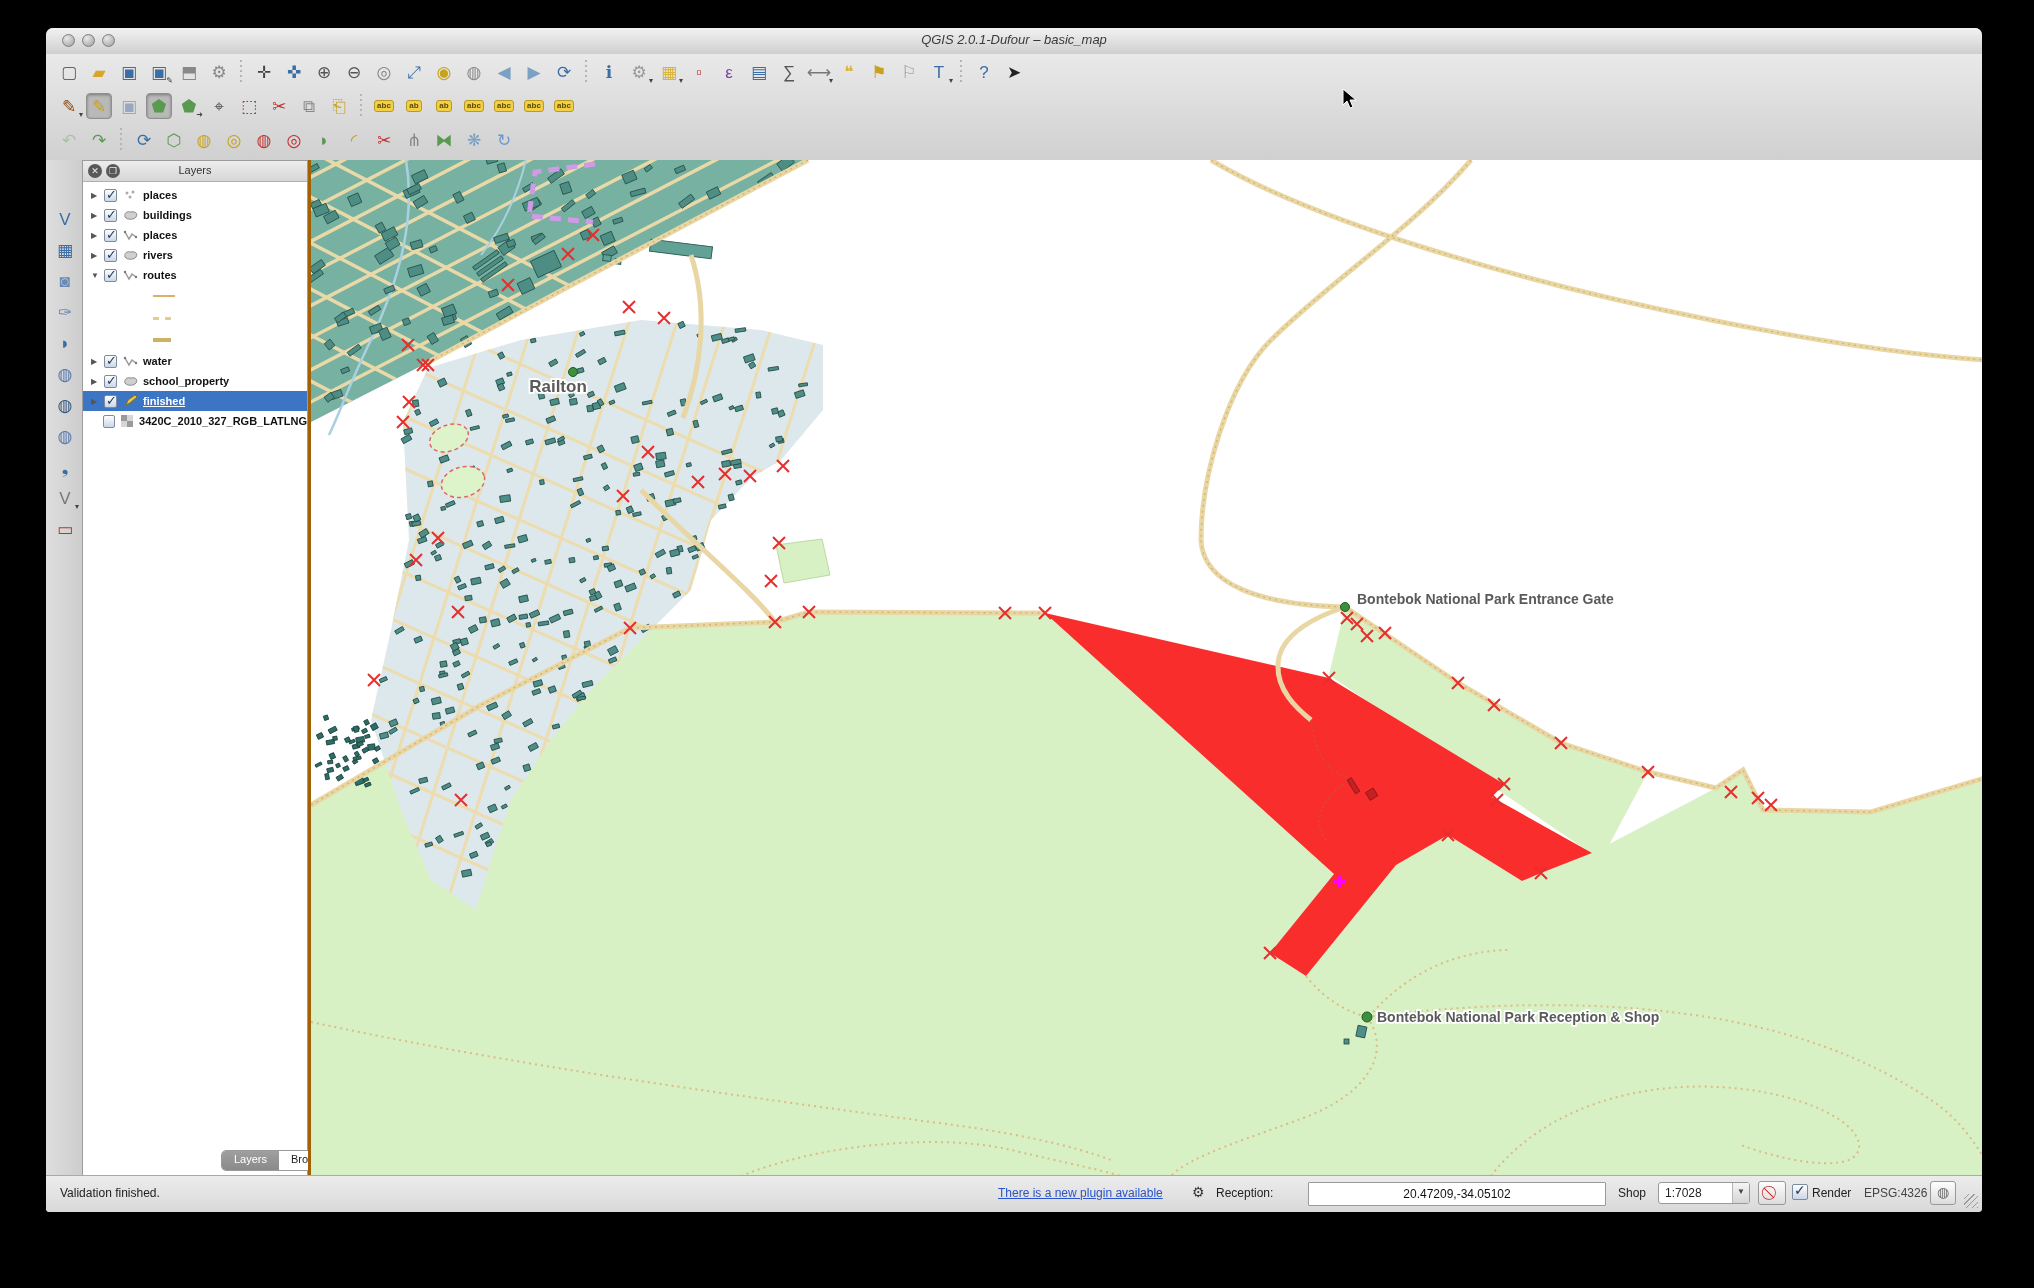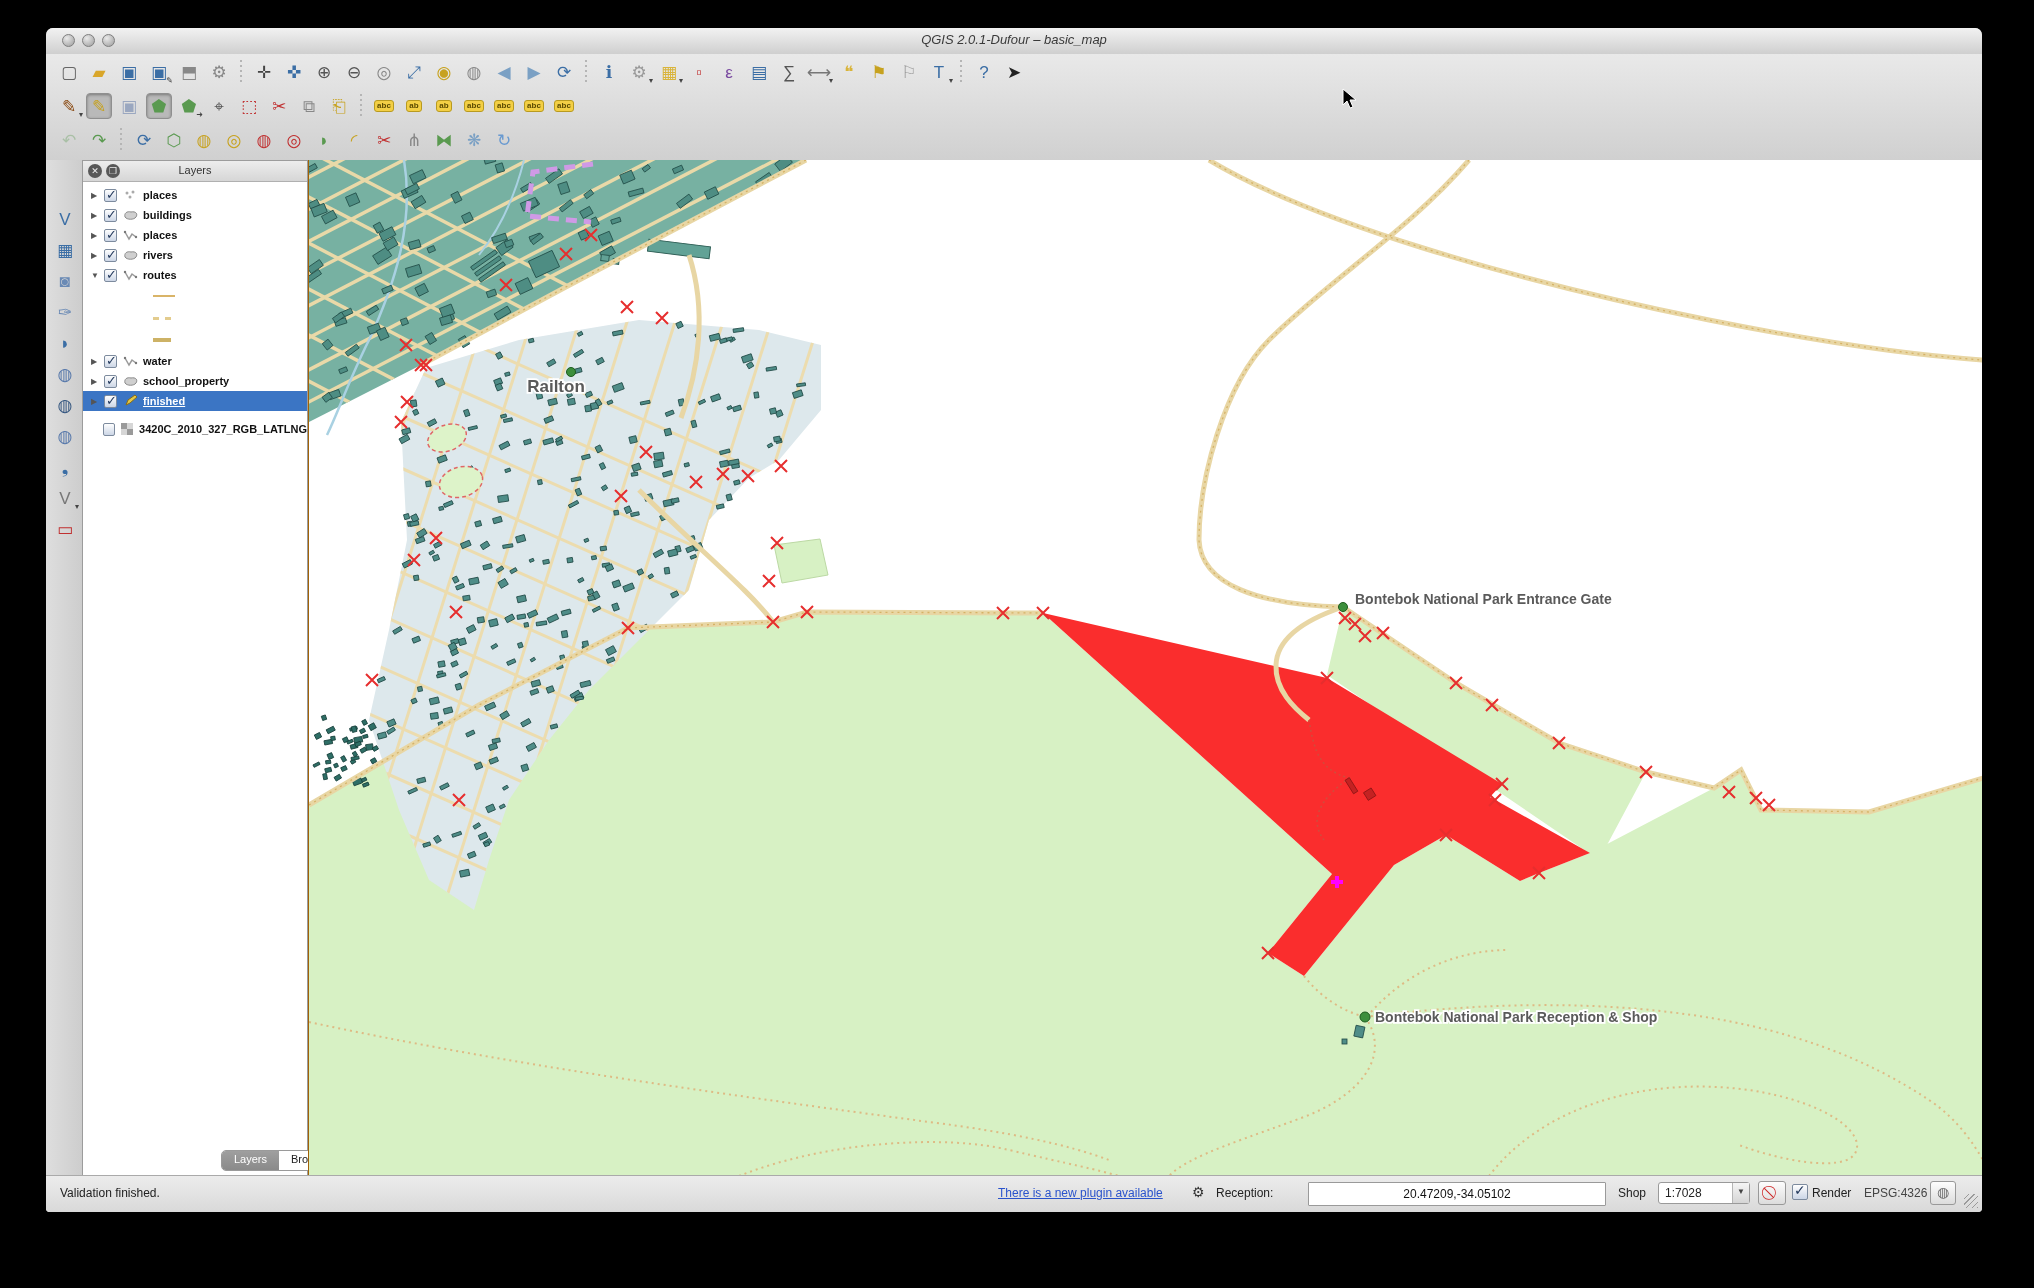--- a/index.html
+++ b/index.html
@@ -48,21 +48,21 @@
   .lrow .lbl{margin-left:3px;font-weight:bold;color:#111;white-space:nowrap;}
   .lrow.sel{background:#3b75c4;}
   .lrow.sel .lbl{color:#fff;text-decoration:underline;}
   .swrow{position:absolute;left:70px;height:22px;display:flex;align-items:center;}
   
   #ptabs{position:absolute;left:138px;bottom:4px;height:19px;display:flex;border:1px solid #9a9a9a;
     border-radius:5px;overflow:hidden;background:#fff;font-size:11px;}
   .ptab{padding:2px 12px 0 12px;color:#222;}
   .ptab.on{background:linear-gradient(#9f9f9f,#8a8a8a);color:#fff;}
   
-  #map{position:absolute;left:262px;top:132px;right:0;bottom:36px;background:#fff;overflow:hidden;border-left:1px solid #a16207;}
+  #map{position:absolute;left:262px;top:132px;right:0;bottom:36px;background:#fff;overflow:hidden;border-left:3px solid #a16207;}
   
   #status{position:absolute;left:0;bottom:0;width:100%;height:36px;background:linear-gradient(#ececec,#d9d9d9);
     border-top:1px solid #aaa;font-size:12px;color:#222;}
   #status .item{position:absolute;top:10px;white-space:nowrap;}
   #plugin-link{color:#2a53cc;text-decoration:underline;}
   #coord-input{position:absolute;left:1262px;top:6px;width:292px;height:20px;border:1px solid #9a9a9a;
     border-radius:1px;background:#fff;text-align:center;font-size:12px;color:#111;font-family:"Liberation Sans",sans-serif;}
   #scale-combo{position:absolute;left:1612px;top:6px;width:90px;height:20px;border:1px solid #9a9a9a;border-radius:3px;
     background:#fff;}
   #scale-combo .val{position:absolute;left:6px;top:3px;font-size:12px;}
@@ -294,21 +294,21 @@
           <div class="lrow sel" style="top: 208px;">
             <span class="arrow">▶</span>
             <span class="cb on"></span>
             <span class="sym">
               <svg width="16" height="14">
                 <path d="M3,11 L5,6 L12,1 L14,3 L7,9 Z" fill="#e3c84a" stroke="#8a6d12"></path>
               </svg>
             </span>
             <span class="lbl">finished</span>
           </div>
-          <div class="lrow" style="top: 228px; margin-top: 8px;">
+          <div class="lrow" style="top: 228px;">
             <span class="arrow"></span>
             <span class="cb"></span>
             <span class="sym">
               <svg width="14" height="12">
                 <rect width="6" height="6" fill="#9a9a9a"></rect>
                 <rect x="6" y="6" width="6" height="6" fill="#9a9a9a"></rect>
                 <rect x="6" width="6" height="6" fill="#d6d6d6"></rect>
                 <rect y="6" width="6" height="6" fill="#d6d6d6"></rect>
               </svg>
             </span>

